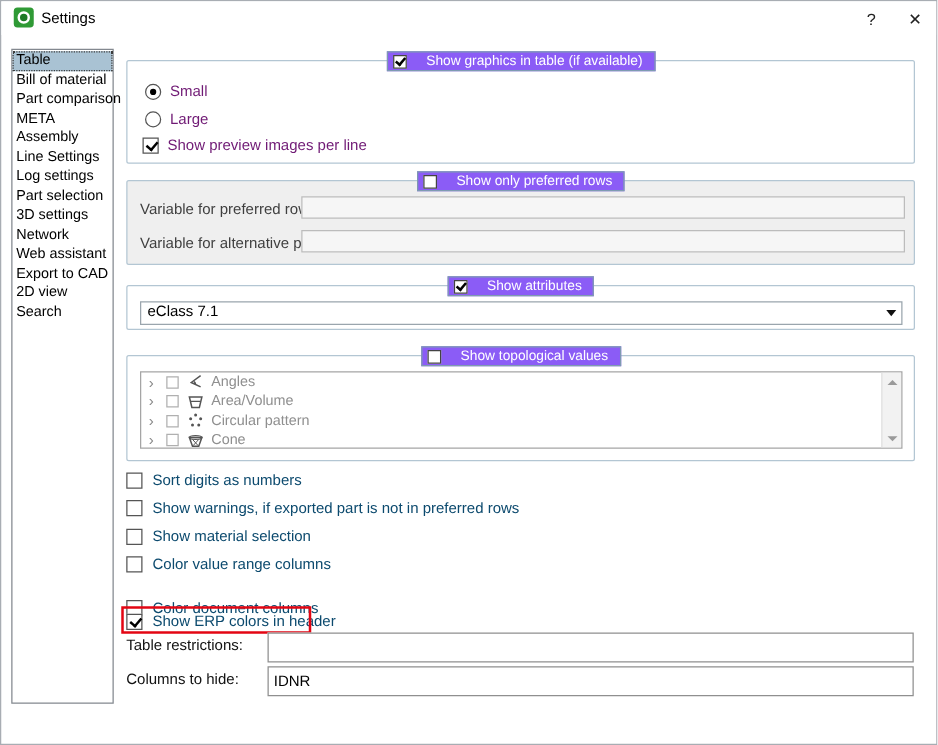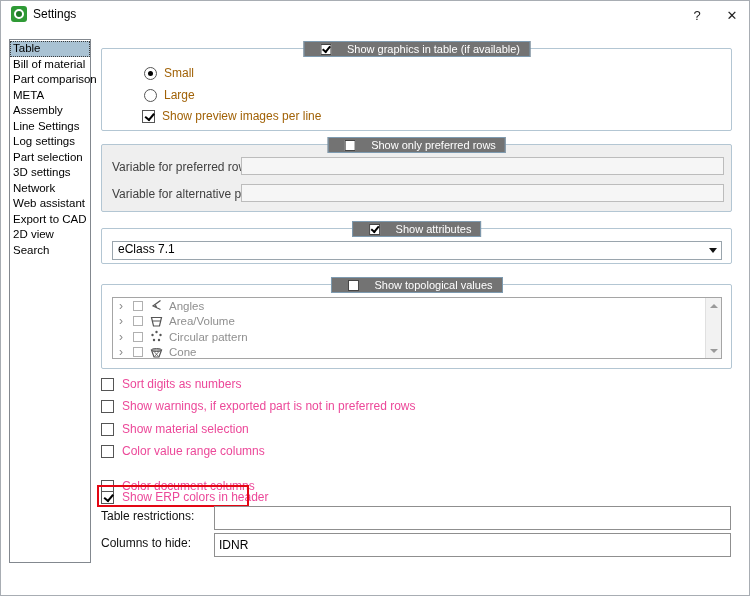--- a/index.html
+++ b/index.html
@@ -23,24 +23,24 @@
   
   .sidebar { position:absolute; left:8px; top:38px; width:82px; height:524px;
     border:1px solid #83888f; background:#fff; padding-top:1px; }
   .nav-item { height:15.5px; line-height:15px; font-size:11.5px; padding-left:3px;
     white-space:nowrap; color:#000; }
   .nav-item.sel { background:#a9c2d3; outline:1px dotted #3c3c3c; outline-offset:-1px; }
   
   .grp { position:absolute; left:100px; width:631px; border:1px solid #b3c6d3; border-radius:2px; background:#fff; }
   .grp.disabled { background:#efefef; }
   .grp-hdr { position:absolute; top:-8px; left:50%; transform:translateX(-50%);
-    background:#737373; border:1px solid #7e9bb1; color:#fff; font-size:11px;
-    height:16px; padding:0 9px 0 16px; display:flex; align-items:center; gap:16px; white-space:nowrap; }
+    background:#8b5cf6; border:1px solid #7e9bb1; color:#fff; font-size:11px;
+    height:16px; padding:0 9px 0 4px; display:flex; align-items:center; gap:16px; white-space:nowrap; }
   .hdr-cb { width:11px; height:11px; background:#fff; border:1px solid #444; position:relative; flex:none; }
-  .row { position:absolute; display:flex; align-items:center; gap:7px; font-size:12px; color:#a16207;margin-left:28px; }
+  .row { position:absolute; display:flex; align-items:center; gap:7px; font-size:12px; color:#701a75; }
   
   .cb { width:13px; height:13px; background:#fff; border:1px solid #555; position:relative; flex:none; }
   .cb.on::after, .hdr-cb.on::after { content:""; position:absolute; left:2px; top:2px;
     width:7px; height:3.5px; border-left:2px solid #000; border-bottom:2px solid #000;
     transform:rotate(-50deg); }
   .hdr-cb.on::after { left:1px; top:1px; width:6px; height:3px; }
   .radio { width:13px; height:13px; background:#fff; border:1px solid #555; border-radius:50%; position:relative; flex:none; }
   .radio.on::after { content:""; position:absolute; left:3px; top:3px; width:5px; height:5px;
     border-radius:50%; background:#000; }
   
@@ -60,21 +60,21 @@
   .chev { color:#8a8a8a; font-size:12px; line-height:10px; width:8px; }
   .tree-cb { width:10px; height:10px; border:1px solid #b0b0b0; background:#fff; flex:none; }
   .tree-ico { width:14px; height:13px; flex:none; display:flex; align-items:center; justify-content:center; }
   .tree-label { font-size:11.5px; color:#8f8f8f; }
   .vscroll { position:absolute; right:0; top:0; width:16px; height:60px; background:#f2f2f2; border-left:1px solid #e0e0e0; }
   .sb-btn { position:absolute; left:0; width:16px; height:15px; display:flex; align-items:center; justify-content:center; }
   .sb-up { top:0; } .sb-dn { bottom:0; }
   .tri-up-s { width:0;height:0;border-left:4px solid transparent;border-right:4px solid transparent;border-bottom:4px solid #9a9a9a; }
   .tri-dn-s { width:0;height:0;border-left:4px solid transparent;border-right:4px solid transparent;border-top:4px solid #9a9a9a; }
   
-  .main-cb-row { position:absolute; left:100px; display:flex; align-items:center; gap:8px; font-size:12px; color:#ec4899; }
+  .main-cb-row { position:absolute; left:100px; display:flex; align-items:center; gap:8px; font-size:12px; color:#0c4a6e; }
   .red-rect { position:absolute; left:96px; top:484px; width:152px; height:22px;
     border:2px solid #e30613; pointer-events:none; }
   
   .field-label { position:absolute; left:100px; font-size:12px; color:#111; }
   .field-input { position:absolute; left:213px; width:517px; height:19px;
     border:1px solid #8f8f8f; background:#fff; font-family:"Liberation Sans",sans-serif;
     font-size:12px; padding:11px 4px; color:#000; outline:none; }
   
   .btn { position:absolute; top:567px; height:22px; display:flex; align-items:center;
     justify-content:center; font-size:11.5px; color:#fff; border-radius:2px; cursor:default;margin-top:27px; }

